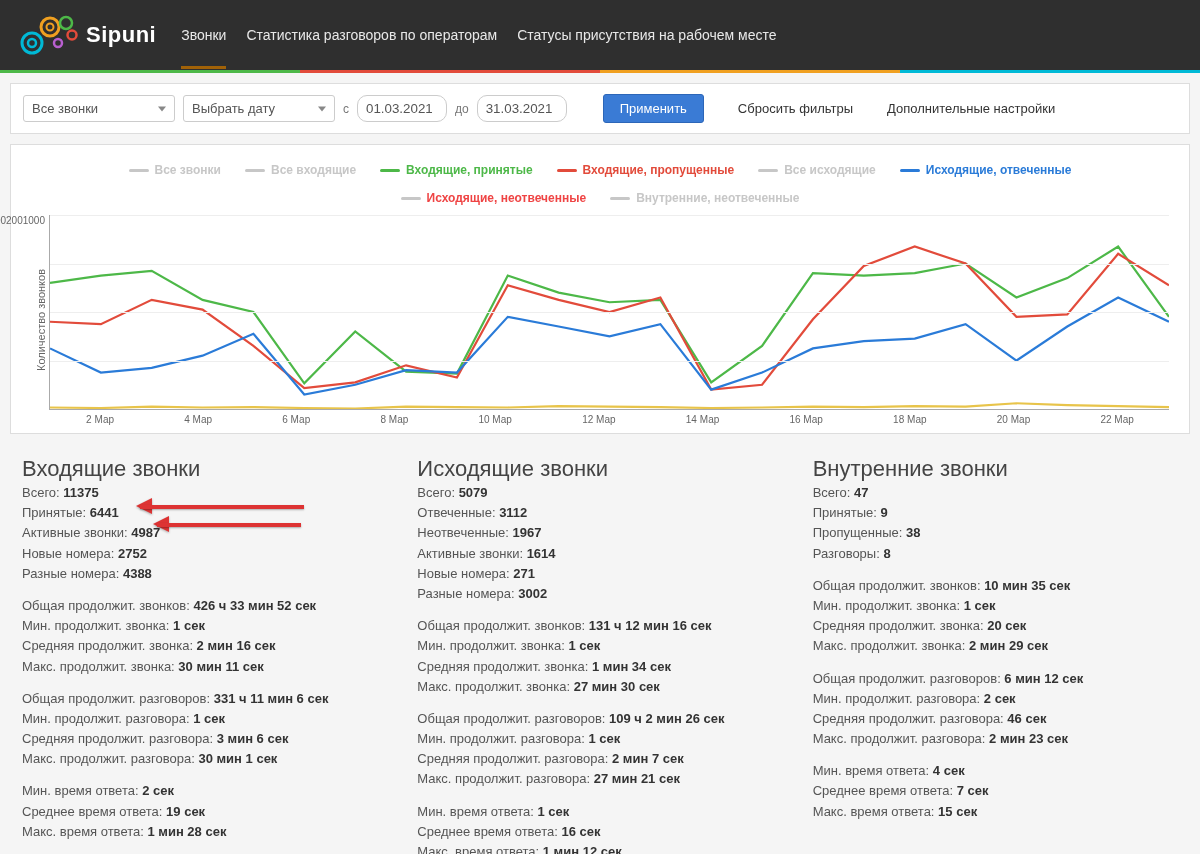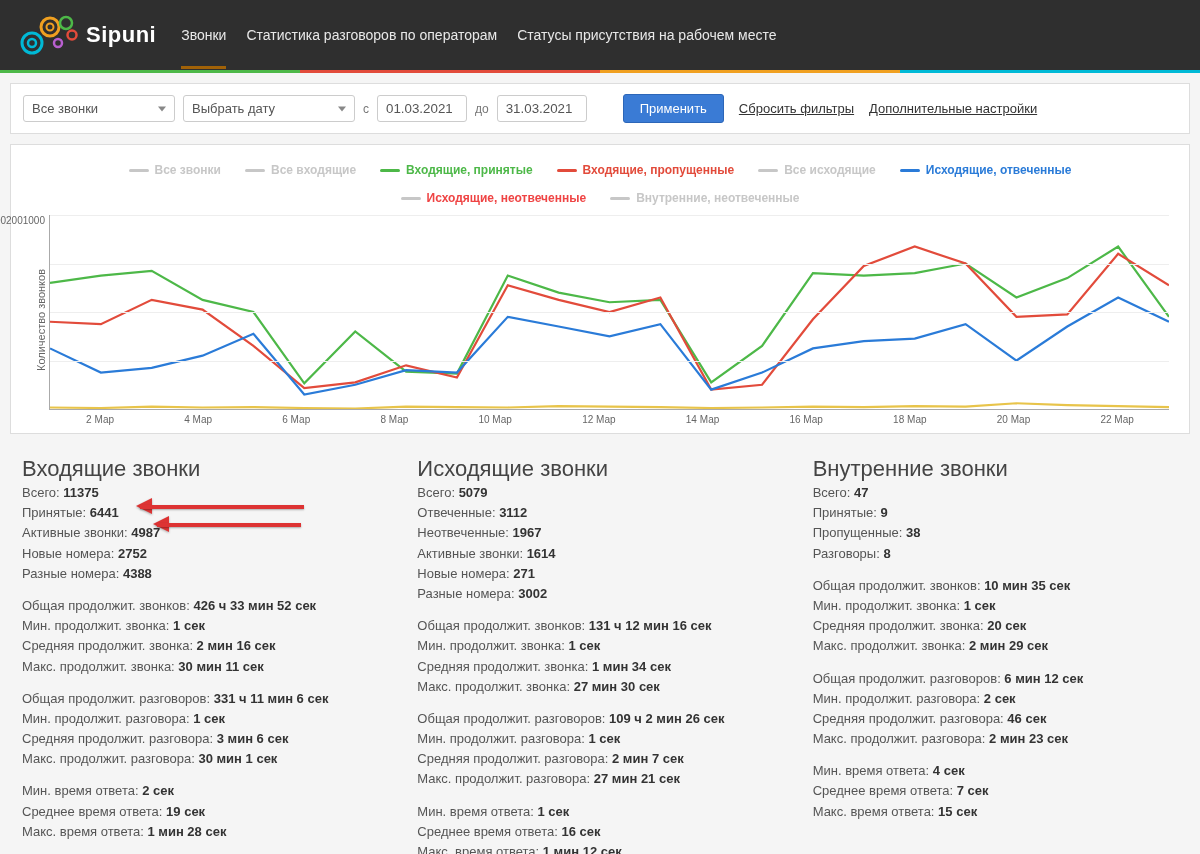--- a/index.html
+++ b/index.html
@@ -9,24 +9,24 @@
 .logo-circles { position: relative; width: 60px; height: 45px; }
 .logo-text { color: #fff; font-size: 22px; font-weight: 600; letter-spacing: .5px; }
 .nav { display: flex; gap: 20px; }
 .nav a { color: #e8e8e8; text-decoration: none; font-size: 14px; font-weight: 500; padding: 25px 0 23px; display: block; }
 .nav a.active { border-bottom: 3px solid #a16207; }
 .color-bar { height: 3px; display: flex; }
 .color-bar span { flex: 1; }
 .filters { background: #fff; border: 1px solid #ddd; margin: 10px; padding: 10px 12px; display: flex; align-items: center; gap: 8px; font-size: 13px; }
 .select { background: #fff; border: 1px solid #ccc; border-radius: 3px; padding: 5px 8px; display: flex; align-items: center; justify-content: space-between; color: #555; cursor: pointer; }
 .select svg { width: 8px; height: 8px; fill: #888; }
-.date-input { border: 1px solid #ccc; border-radius: 3px; padding: 5px 8px; width: 90px; color: #555; }
+.date-input { border: 1px solid #ccc; border-radius: 10px; padding: 5px 8px; width: 90px; color: #555; }
 .fl { color: #777; font-size: 12px; }
 .btn-apply { background: #3a7bd5; color: #fff; border: 1px solid #2c66b8; padding: 6px 16px; border-radius: 3px; cursor: pointer; font-size: 13px; }
-.link { color: #333; text-decoration: underline; margin-left: 7px; font-size: 13px; cursor: pointer; }
+.link { color: #333; margin-left: 26px; font-size: 13px; cursor: pointer; }
 .chart-box { background: #fff; border: 1px solid #ddd; margin: 0 10px 14px; padding: 12px 20px 8px; }
 .legend { display: flex; flex-wrap: wrap; gap: 14px 24px; justify-content: center; padding: 6px 60px 10px; }
 .legend-item { display: flex; align-items: center; gap: 6px; font-size: 12px; font-weight: 600; }
 .legend-line { width: 20px; height: 3px; border-radius: 2px; }
 .chart-wrap { display: flex; }
 .yaxis-label { writing-mode: vertical-lr; transform: rotate(180deg); font-size: 11px; color: #666; text-align: center; padding-right: 4px; }
 .chart-area { flex: 1; position: relative; }
 .yticks { position: absolute; left: -30px; top: 0; bottom: 20px; width: 28px; display: flex; flex-direction: row; justify-content: flex-end; font-size: 10px; color: #666; text-align: right; }
 .plot { height: 195px; border-left: 1px solid #aaa; border-bottom: 1px solid #aaa; position: relative; margin-left: 2px; overflow: hidden; }
 .grid-line { position: absolute; left: 0; right: 0; height: 1px; background: #eee; }
@@ -72,21 +72,21 @@
     <span style="background:#00b9d6"></span>
 </div>
 
 <div class="filters">
   <div class="select" style="width:152px">
     <span>Все звонки</span>
     <svg viewBox="0 0 10 10">
         <path d="M0 2l5 6 5-6z"></path>
       </svg>
   </div>
-  <div class="select" style="width:172px">
+  <div class="select" style="width:152px">
     <span>Выбрать дату</span>
     <svg viewBox="0 0 10 10">
         <path d="M0 2l5 6 5-6z"></path>
       </svg>
   </div>
   <span class="fl">с</span>
   <input class="date-input" value="01.03.2021" style="">
   <span class="fl">до</span>
   <input class="date-input" value="31.03.2021" style="">
   <span style="width:20px"></span>

